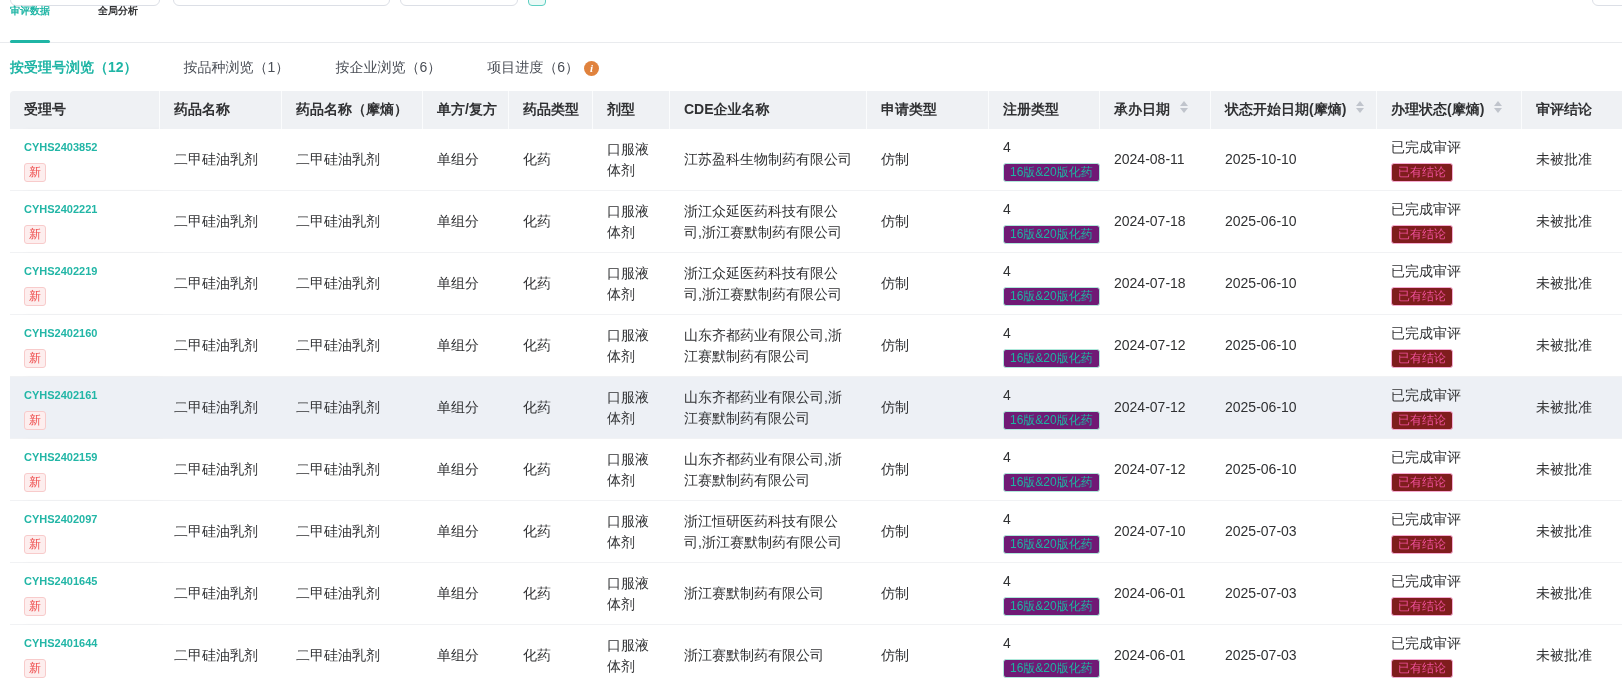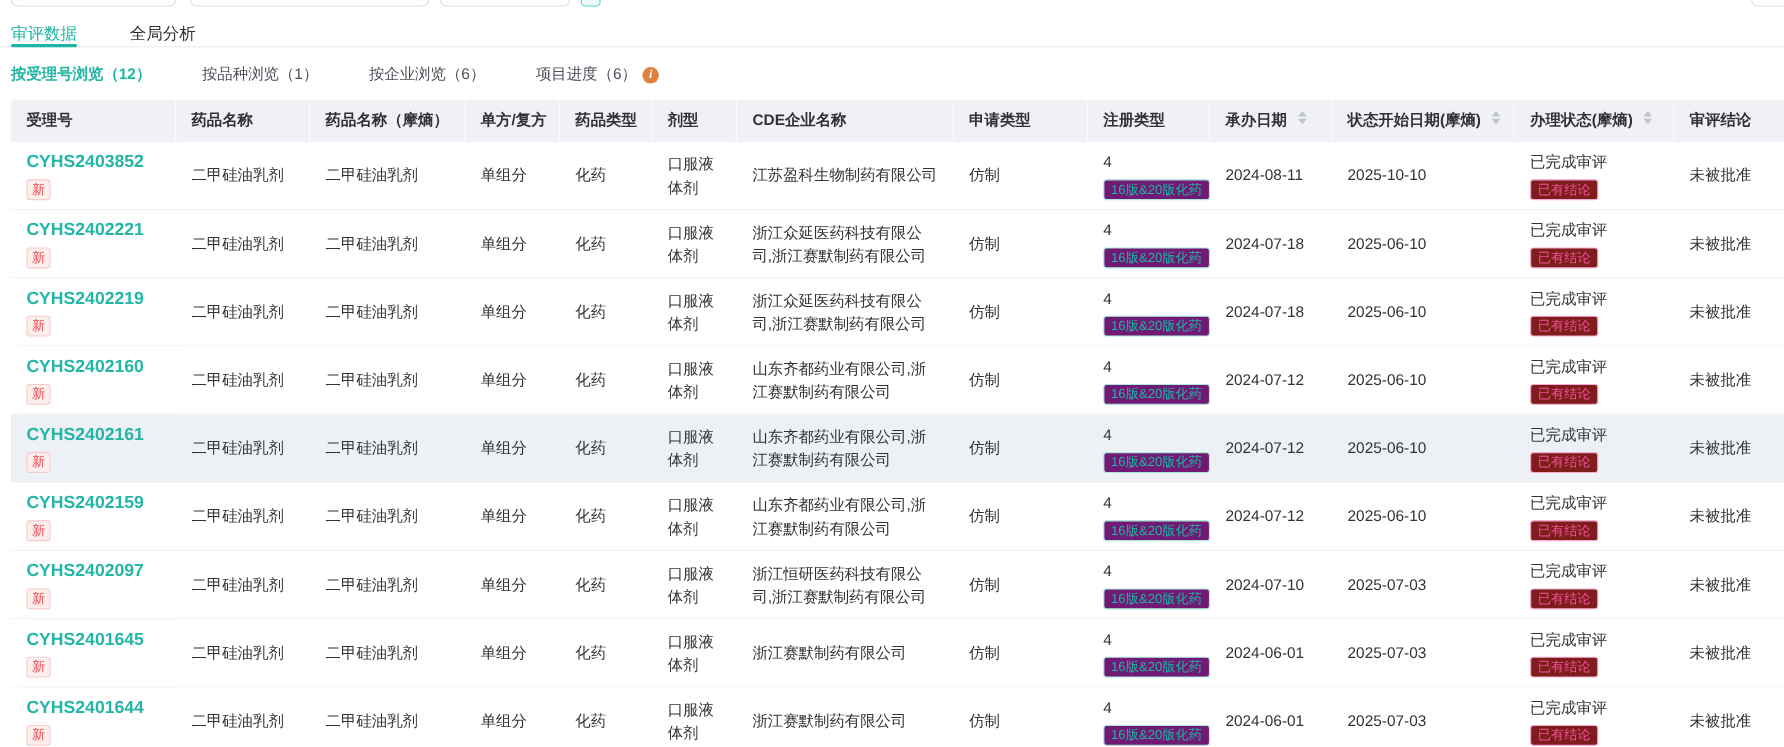--- a/index.html
+++ b/index.html
@@ -3,41 +3,41 @@
 <meta charset="utf-8">
 <style>
   html,body{margin:0;padding:0;width:1622px;height:679px;overflow:hidden;background:#fff;
     font-family:"Liberation Sans","DejaVu Sans",sans-serif;color:#303133;}
   
   .filter-strip{position:relative;height:8px;overflow:hidden;}
   .filter-box{position:absolute;top:-24px;height:30px;border:1px solid #dcdfe6;border-radius:6px;background:#fff;box-sizing:border-box;}
   .filter-btn{position:absolute;top:-10px;height:16px;width:18px;border:1px solid #5ecfc2;border-radius:4px;background:#eafaf7;box-sizing:border-box;}
   
   .tabs{display:flex;align-items:flex-end;gap:48px;padding:0 10px;height:34px;border-bottom:1px solid #e9ebee;}
-  .tab{font-size:15px;font-weight:normal;padding-bottom:2px;position:relative;cursor:pointer;white-space:nowrap;}
+  .tab{font-size:10px;font-weight:bold;padding-bottom:24px;position:relative;cursor:pointer;white-space:nowrap;}
   .tab.active{color:#1fb5a5;}
   .tab.active::after{content:"";position:absolute;left:0;right:0;bottom:-1px;height:3px;background:#1fb5a5;border-radius:2px;}
   
   .subtabs{display:flex;align-items:center;gap:46px;padding:16px 10px 14px 10px;}
   .subtab{font-size:14px;color:#4a4e56;cursor:pointer;display:flex;align-items:center;gap:5px;white-space:nowrap;}
   .subtab.active{color:#1fb5a5;font-weight:bold;}
   .info-icon{display:inline-block;width:15px;height:15px;border-radius:50%;background:#e0823d;color:#fff;
     font-family:"Liberation Serif",serif;font-style:italic;font-weight:bold;font-size:11px;line-height:15px;text-align:center;}
   
   .table-wrap{padding:0 0 0 10px;}
   table{border-collapse:separate;border-spacing:0;table-layout:fixed;width:1612px;}
   thead th{background:#eff1f4;height:38px;font-size:14px;font-weight:bold;color:#303133;text-align:left;
     padding:0 14px;box-sizing:border-box;border-right:1px solid #fbfcfd;white-space:nowrap;overflow:hidden;}
   thead th:last-child{border-right:none;}
   thead th:first-child{border-radius:4px 0 0 0;}
   tbody td{height:62px;font-size:14px;padding:6px 14px;box-sizing:border-box;vertical-align:middle;
     border-bottom:1px solid #f1f2f4;line-height:21px;background:#fff;}
   tr.hl td{background:#edf0f5;}
   td.first-col{box-shadow:8px 0 8px -6px rgba(0,0,0,0.16);}
-  .rcpt-link{color:#22b6a6;font-weight:bold;font-size:16px;cursor:pointer;}
+  .rcpt-link{color:#22b6a6;font-weight:bold;font-size:11px;cursor:pointer;}
   .badge{display:inline-block;font-size:12px;line-height:17px;padding:0 4px;border-radius:3px;margin-top:5px;white-space:nowrap;}
   .badge-new{color:#ee4b4b;background:#fdeeee;border:1px solid #f8cbcb;}
   .badge-reg{color:#1db5a0;background:#701a75;border:1px solid #aee8da;padding:0 6px;}
   .badge-status{color:#f0519c;background:#7f1d1d;border:1px solid #f6abd2;padding:0 6px;}
   .sorter{display:inline-flex;flex-direction:column;gap:2px;margin-left:10px;vertical-align:middle;cursor:pointer;}
   .caret-up{width:0;height:0;border-left:4px solid transparent;border-right:4px solid transparent;border-bottom:5px solid #c0c4cc;}
   .caret-down{width:0;height:0;border-left:4px solid transparent;border-right:4px solid transparent;border-top:5px solid #c0c4cc;}
   .th-inner{display:flex;}
 </style>
 </head>

